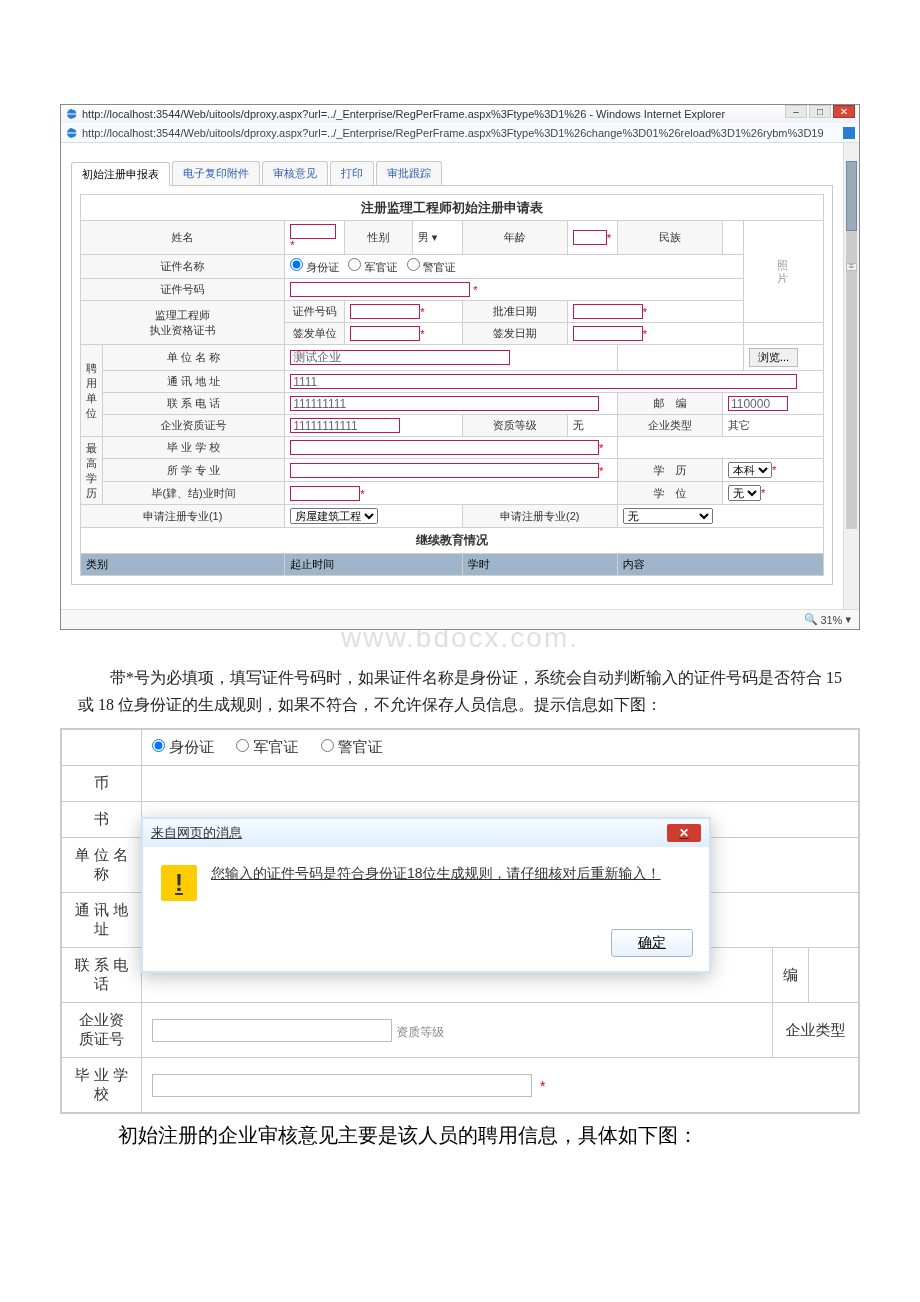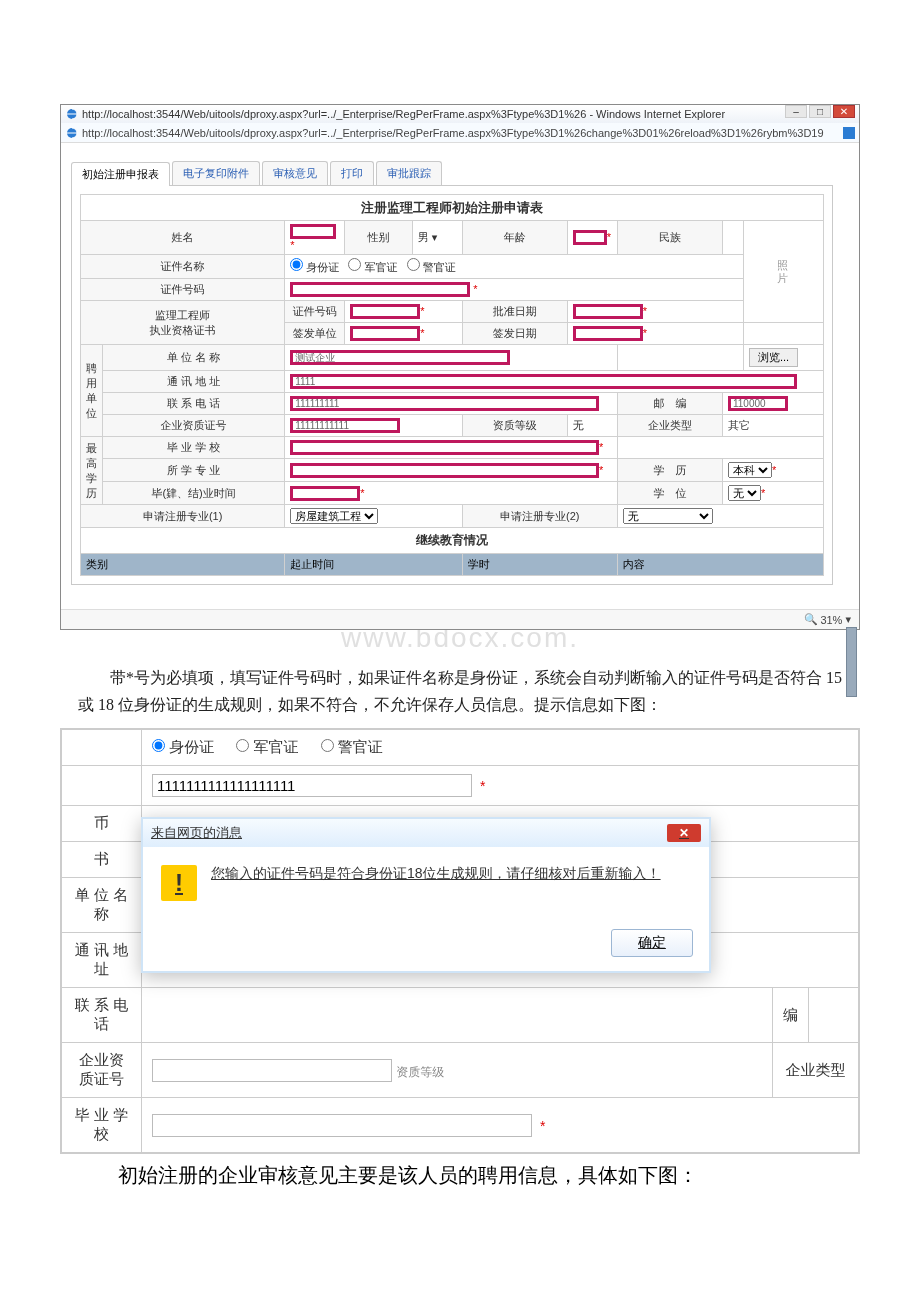--- a/index.html
+++ b/index.html
@@ -10,39 +10,39 @@
 .ie-window { margin: 104px 60px 10px 60px; border: 1px solid #8a8a8a; background: #fff; position: relative; }
 .ie-titlebar { height: 18px; background: linear-gradient(#fff,#eef2f8); display: flex; align-items: center; padding: 0 4px; font-size: 11px; color: #333; }
 .ie-titlebar .ie-favicon { width: 14px; height: 14px; margin-right: 3px; display: inline-flex; align-items: center; justify-content: center; color:#2b7cd3; }
 .ie-titlebar .win-ctrls { position:absolute; right:4px; top:0; display:flex; gap:2px;}
 .ie-titlebar .win-ctrls span { width:22px; height:13px; display:flex; align-items:center; justify-content:center; font-size:10px; border:1px solid #ccc; background:#e8e8e8;}
 .ie-titlebar .win-ctrls .close{ background:#d34a3a; color:#fff; border-color:#a33;}
 .ie-addrbar { height: 20px; display:flex; align-items:center; padding:0 4px; border-bottom:1px solid #dcdcdc; font-size:11px; background:#f7fbff;}
 .ie-addrbar .ie-favicon { width:14px; height:14px; margin-right:3px; display:inline-flex; align-items:center; justify-content:center; color:#2b7cd3;}
 .ie-addrbar .addr { flex:1; color:#444; white-space:nowrap; overflow:hidden;}
 .ie-addrbar .rhs { width:12px; height:12px; background:#2b7cd3; margin-left:4px;}
-.ie-body { display:flex;align-items:flex-end; }
+.ie-body { display:flex; }
 .ie-content { flex:1; padding: 18px 10px 24px 10px; }
 .ie-scroll { width:16px; background:#f0f0f0; border-left:1px solid #ddd; position:relative;}
 .ie-scroll::before{ content:""; position:absolute; top:18px; bottom:80px; left:2px; right:2px; background:#ccc;}
 .ie-scroll .thumb{ position:absolute; left:2px; right:2px; top:18px; height:70px; background:#9ab; border:1px solid #789;}
 .ie-scroll .sq{ position:absolute; left:2px; right:2px; height:8px; border:1px solid #bbb; background:#eee; font-size:8px; text-align:center; line-height:6px; color:#666;}
 .ie-scroll .sq.top{ top:120px; }
 
 .tabs { display:flex; border-bottom:1px solid #c9c9c9;}
 .tabs .tab { padding:4px 10px; font-size:11px; color:#333; border:1px solid #c9c9c9; border-bottom:none; background:#f7f7f7; margin-right:2px; border-radius:3px 3px 0 0; cursor:pointer;}
 .tabs .tab.active{ background:#fff; color:#000; position:relative; top:1px;}
 .tabs .tab.blue{ color:#2b5fb4;}
 
 .form-frame { border:1px solid #c9c9c9; border-top:none; padding:8px; }
 .form-tbl { width:100%; border-collapse:collapse; }
 .form-tbl td { border:1px solid #d0d0d0; padding:3px 5px; font-size:11px; vertical-align:middle; height:20px; }
 .form-tbl .lbl { background:#f7f7f7; text-align:center; color:#333; white-space:nowrap;}
 .form-tbl .title-row td { font-weight:bold; text-align:center; font-size:13px; height:26px;}
-.ipt { border:3px solid #be185d; height:15px; font-size:10px; padding:0 2px; color:#666;}
+.ipt { border:1px solid #be185d; height:15px; font-size:12px; padding:0 2px; color:#666;}
 .req { color:#d00; font-size:11px;}
 .sel { font-size:11px;}
 .photo-box { text-align:center; color:#999; font-size:24px; line-height:1.1; letter-spacing:2px;}
 .browse-btn { font-size:11px; padding:1px 8px; border:1px solid #bbb; background:#f0f0f0;}
 
 .ie-status { height:20px; border-top:1px solid #ddd; display:flex; align-items:center; justify-content:flex-end; padding:0 8px; font-size:11px; background:#f7f7f7; color:#444;}
 .zoom-mag { color:#3b78c8; margin-right:2px;}
 
 .watermark { text-align:center; color:#e0e0e0; font-size:28px; letter-spacing:2px; margin:-18px 0 8px 0; font-family: Arial, sans-serif;}
 
@@ -244,24 +244,20 @@
     <tbody>
           <tr>
       <td class="lab">&nbsp;</td>
       <td class="radio-row" colspan="3">
         <label><input type="radio" checked="" style=""> <span>身份证</span></label>
         <label><input type="radio" style=""> <span>军官证</span></label>
         <label><input type="radio" style=""> <span>警官证</span></label>
       </td>
     </tr>
     <tr>
-      <td class="lab">&nbsp;</td>
-      <td colspan="3"><input class="num-ipt" value="1111111111111111111" style=""><span class="req2">*</span></td>
-    </tr>
-    <tr>
             <td class="lab">币</td>
             <td colspan="3" style="height:26px">&nbsp;</td>
           </tr>
     <tr>
             <td class="lab">书</td>
             <td colspan="3" style="height:26px">&nbsp;</td>
           </tr>
     <tr>
             <td class="lab">单 位 名 称</td>
             <td colspan="3">&nbsp;</td>

